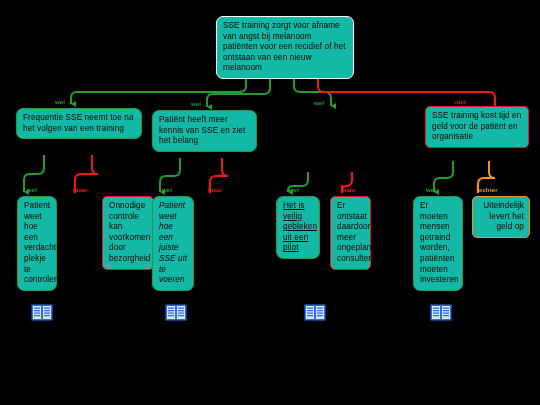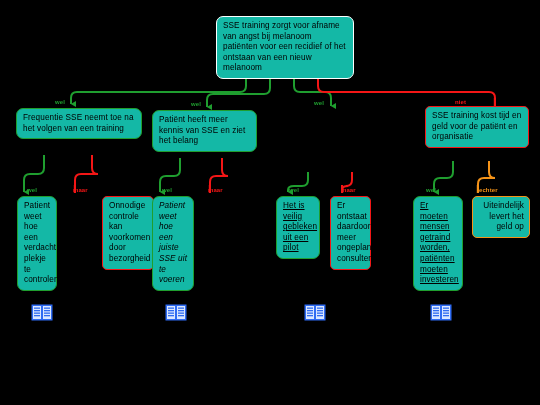--- a/index.html
+++ b/index.html
@@ -107,21 +107,21 @@
   <div class="node b-green" style="left:276px;top:196px;width:44px;text-decoration:underline;">
     <span class="txt">Het is veilig gebleken uit een pilot</span>
   </div>
 
   <div class="elabel l-red" style="left:341px;top:187px;">maar</div>
   <div class="node sq b-red" style="left:330px;top:196px;width:41px;">
     <span class="txt">Er ontstaat daardoor meer ongeplande consulten</span>
   </div>
 
   <div class="elabel l-green" style="left:426px;top:187px;">wel</div>
-  <div class="node b-green" style="left:413px;top:196px;width:50px;text-decoration:underline;">
+  <div class="node b-green" style="left:413px;top:196px;width:50px;">
     <span class="txt">Er moeten mensen getraind worden, patiënten moeten investeren</span>
   </div>
 
   <div class="elabel l-orange" style="left:479px;top:187px;">echter</div>
   <div class="node sq b-orange" style="left:472px;top:196px;width:58px;text-align:right;">
     <span class="txt">Uiteindelijk levert het geld op</span>
   </div>
 
   <div class="bookicon" style="left:31px;top:304px;">
     <svg viewBox="0 0 22 17" width="22" height="17">

